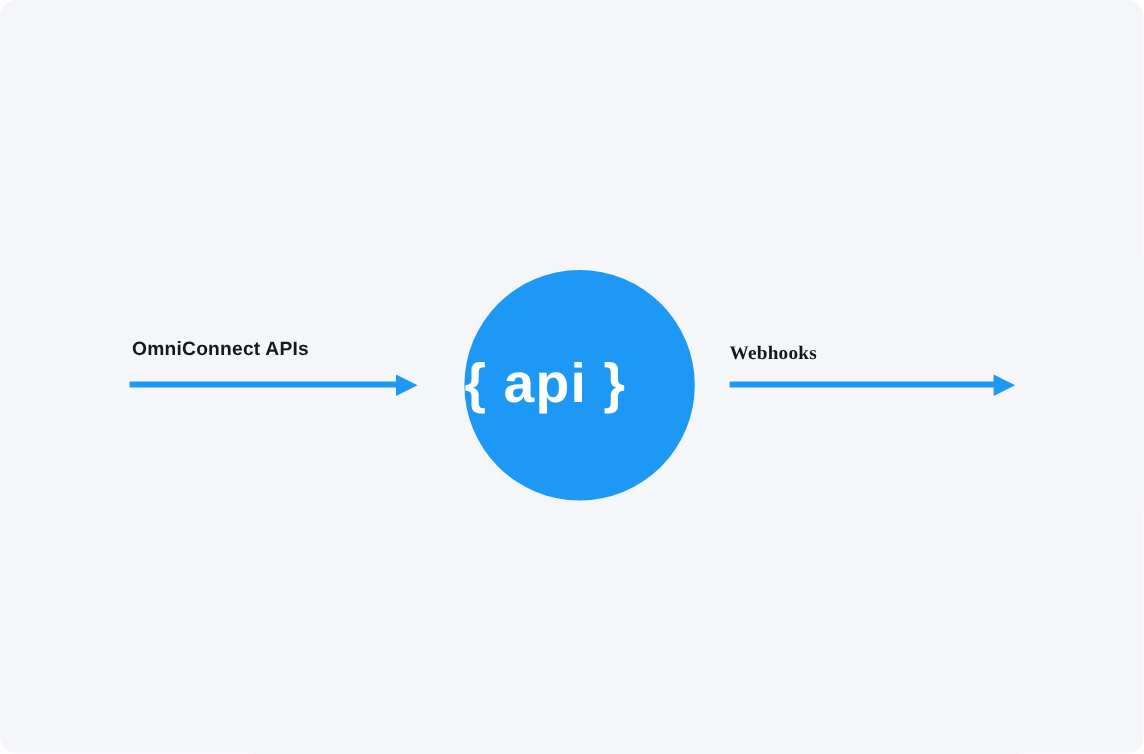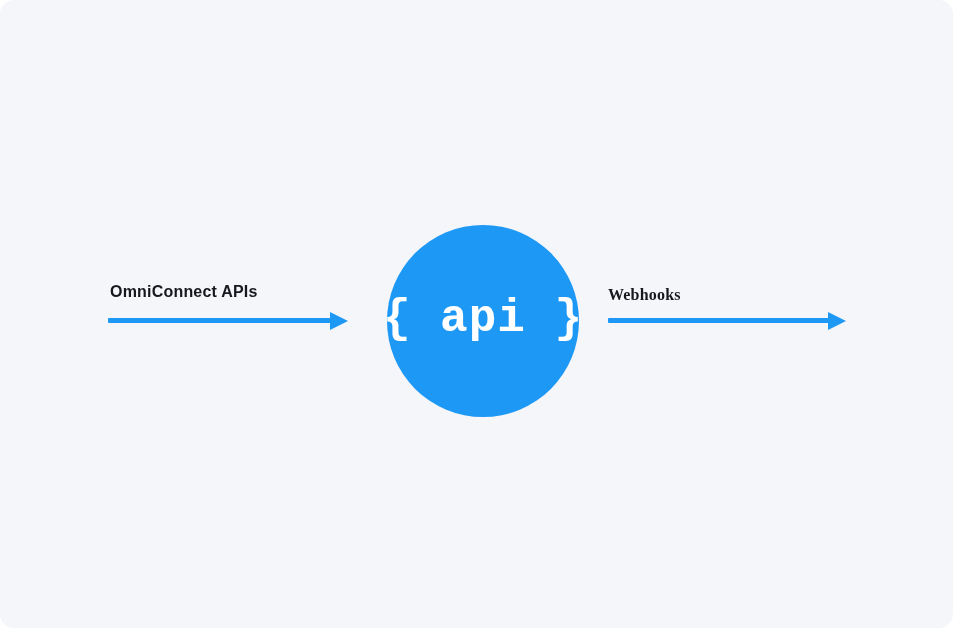--- a/index.html
+++ b/index.html
@@ -65,22 +65,20 @@
   .api-node {
     position: absolute;
     left: 387px;
     top: 225px;
     width: 192px;
     height: 192px;
     border-radius: 50%;
     background: var(--accent);
     display: flex;
     align-items: center;
-    justify-content: center;
-    font-family: Liberation Mono, monospace;
   }
   .api-node-label {
     color: var(--node_text);
     font-size: 46px;
     font-weight: 700;
     letter-spacing: 1px;
     line-height: 1;
     padding-bottom: 4px;
     white-space: nowrap;
   }

